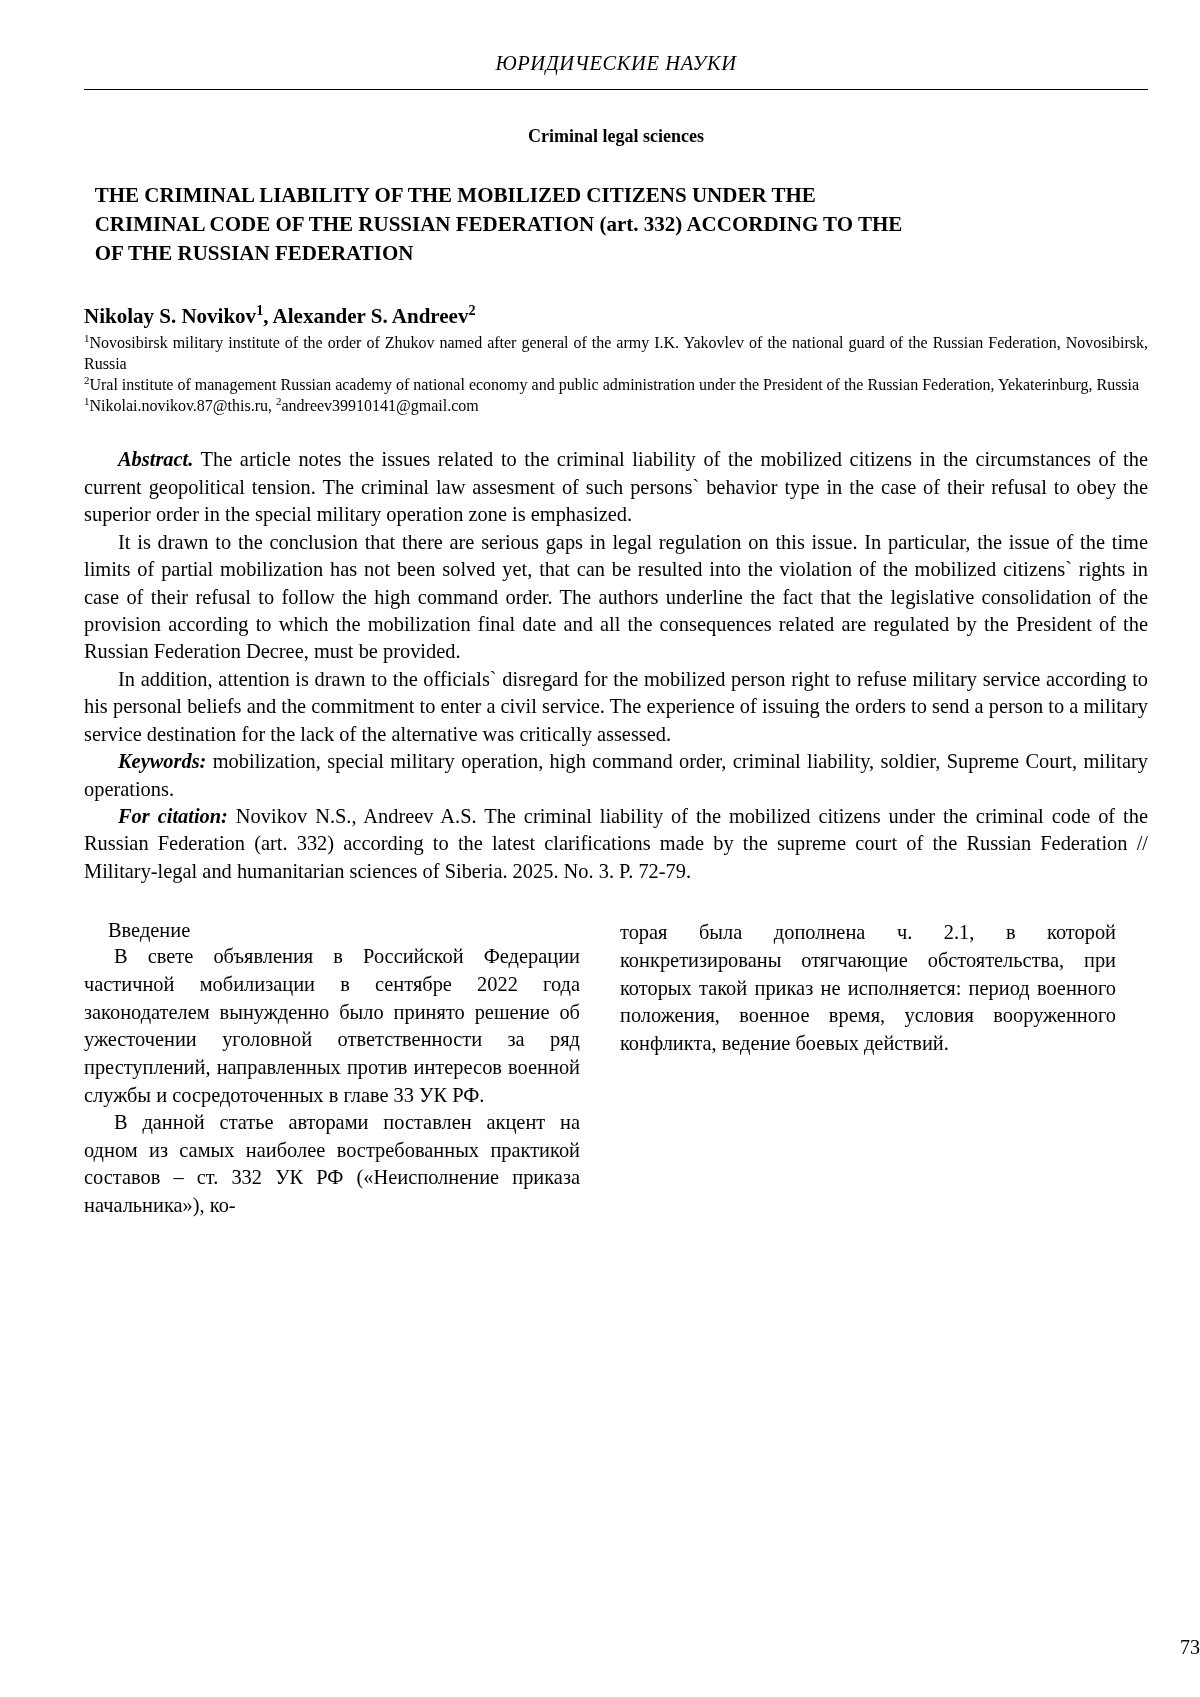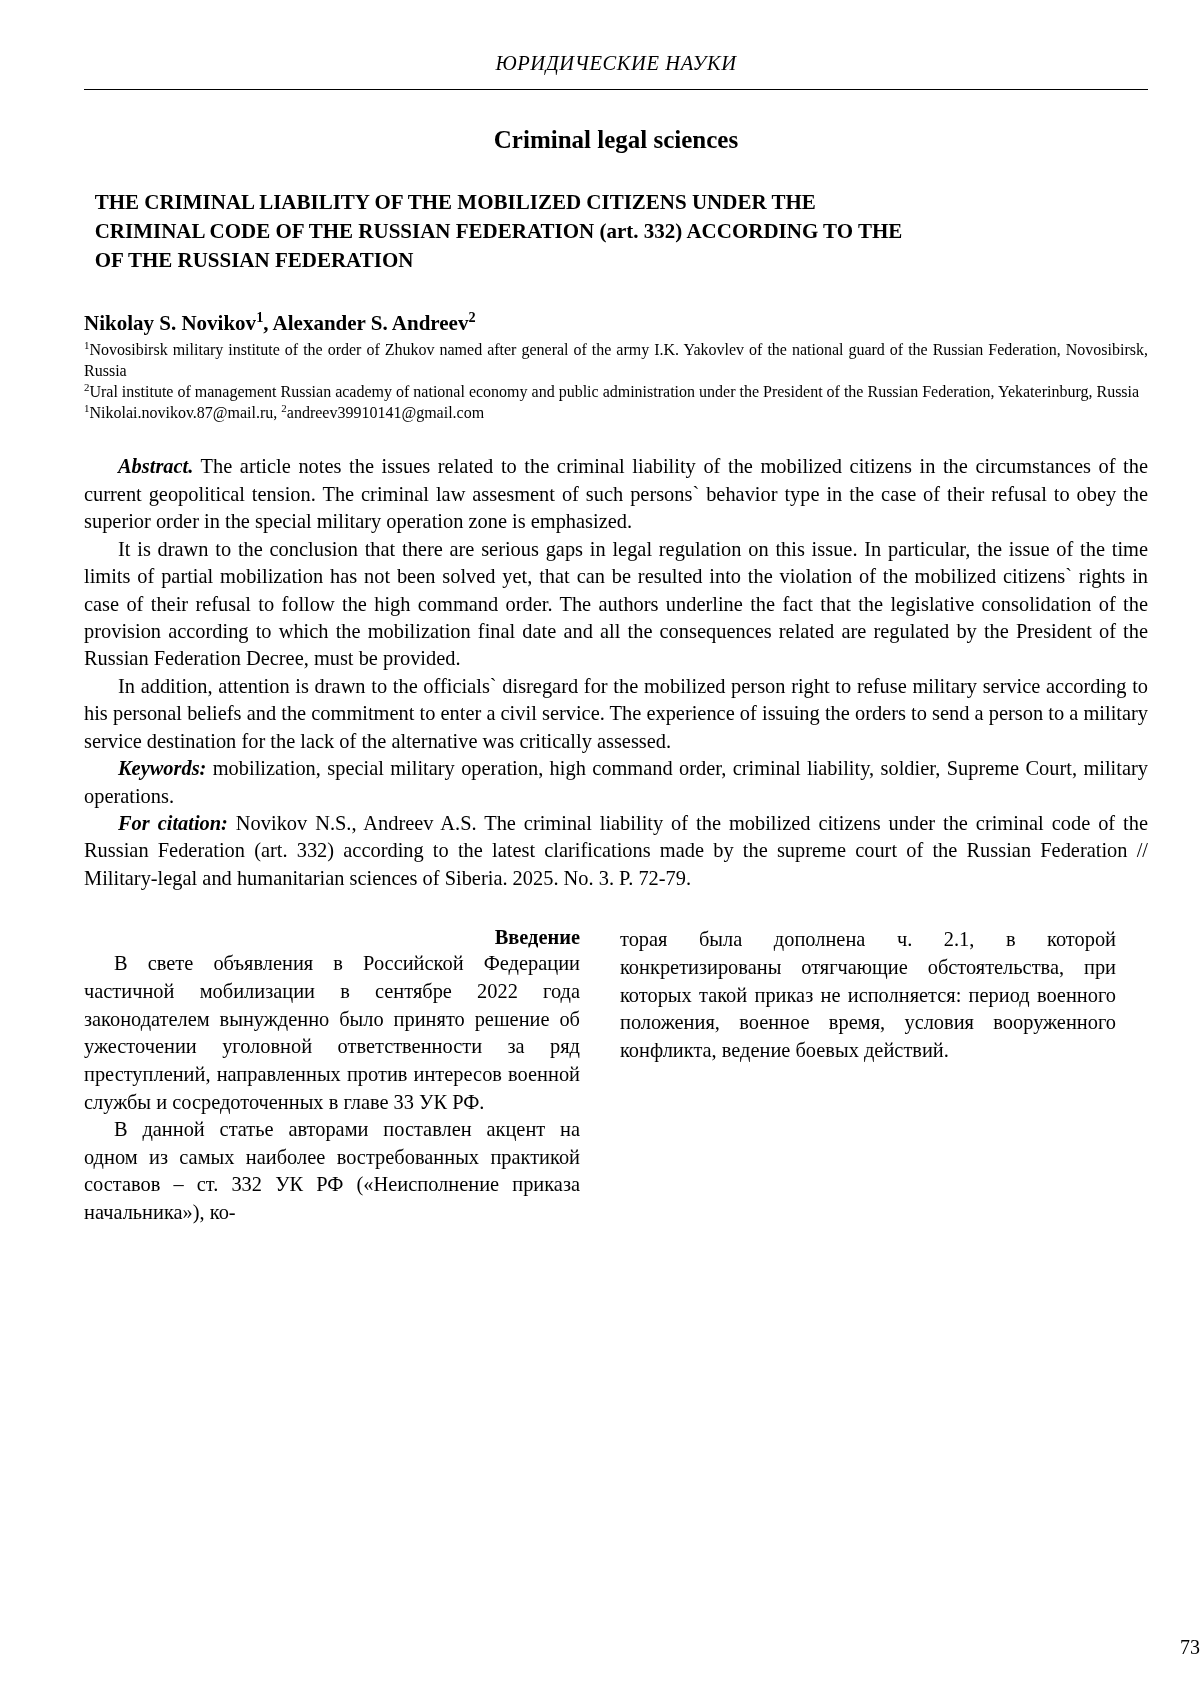--- a/index.html
+++ b/index.html
@@ -31,21 +31,21 @@
     margin: 0 0 14px 0;
   }
   .rule {
     border: none;
     border-top: 1.4px solid #000;
     margin: 0 0 36px 0;
   }
   .section-label {
     text-align: center;
     font-weight: bold;
-    font-size: 25px;
+    font-size: 18px;
     margin: 0 0 34px 0;
   }
   .article-title {
     text-align: left;
     font-weight: bold;
     font-size: 21px;
     line-height: 1.38;
     margin: 0 auto 36px auto;
     width: 98%;
   }
@@ -85,25 +85,24 @@
   }
   .columns {
     margin-top: 34px;
     display: flex;
     gap: 40px;
   }
   .col {
     width: 496px;
   }
   .col-head {
-    font-weight: bold;
+    font-weight: normal;
     font-size: 20.4px;
     text-indent: 24px;
     margin: 0 0 1px 0;
-    text-align: right;
   }
   .cpara {
     font-size: 20.4px;
     line-height: 1.355;
     text-align: justify;
     text-indent: 30px;
     margin: 0;
   }
   .page-number {
     position: absolute;
@@ -129,21 +128,21 @@
     <div>CRIMINAL CODE OF THE RUSSIAN FEDERATION (art. 332) ACCORDING TO THE</div>
     <div>OF THE RUSSIAN FEDERATION</div>
   </div>
 
   <div class="authors"><span>Nikolay S. Novikov</span><sup>1</sup><span>, Alexander S. Andreev</span><sup>2</sup></div>
 
   <p class="affil just"><sup>1</sup><span>Novosibirsk military institute of the order of Zhukov named after general of the army I.K. Yakovlev of the national guard of the Russian Federation, Novosibirsk, Russia</span></p>
 
   <p class="affil just"><sup>2</sup><span>Ural institute of management Russian academy of national economy and public administration under the President of the Russian Federation, Yekaterinburg, Russia</span></p>
 
-  <p class="affil"><sup>1</sup><span>Nikolai.novikov.87@mail.ru, </span><sup>2</sup><span>andreev39910141@gmail.com</span></p>
+  <p class="affil"><sup>1</sup><span>Nikolai.novikov.87@this.ru, </span><sup>2</sup><span>andreev39910141@gmail.com</span></p>
 
   <div class="abstract-block">
     <p class="para"><span class="lead">Abstract.</span><span> The article notes the issues related to the criminal liability of the mobilized citizens in the circumstances of the current geopolitical tension. The criminal law assesment of such persons` behavior type in the case of their refusal to obey the superior order in the special military operation zone is emphasized.</span></p>
     <p class="para">It is drawn to the conclusion that there are serious gaps in legal regulation on this issue. In particular, the issue of the time limits of partial mobilization has not been solved yet, that can be resulted into the violation of the mobilized citizens` rights in case of their refusal to follow the high command order. The authors underline the fact that the legislative consolidation of the provision according to which the mobilization final date and all the consequences related are regulated by the President of the Russian Federation Decree, must be provided.</p>
     <p class="para">In addition, attention is drawn to the officials` disregard for the mobilized person right to refuse military service according to his personal beliefs and the commitment to enter a civil service. The experience of issuing the orders to send a person to a military service destination for the lack of the alternative was critically assessed.</p>
     <p class="para"><span class="lead">Keywords:</span><span> mobilization, special military operation, high command order, criminal liability, soldier, Supreme Court, military operations.</span></p>
     <p class="para"><span class="lead">For citation:</span><span> Novikov  N.S., Andreev A.S. The criminal liability of the mobilized citizens under the criminal code of the Russian Federation (art. 332) according to the latest clarifications made by the supreme court of the Russian Federation // Military-legal and humanitarian sciences of Siberia. 2025. No. 3. P. 72-79.</span></p>
   </div>
 
   <div class="columns">

